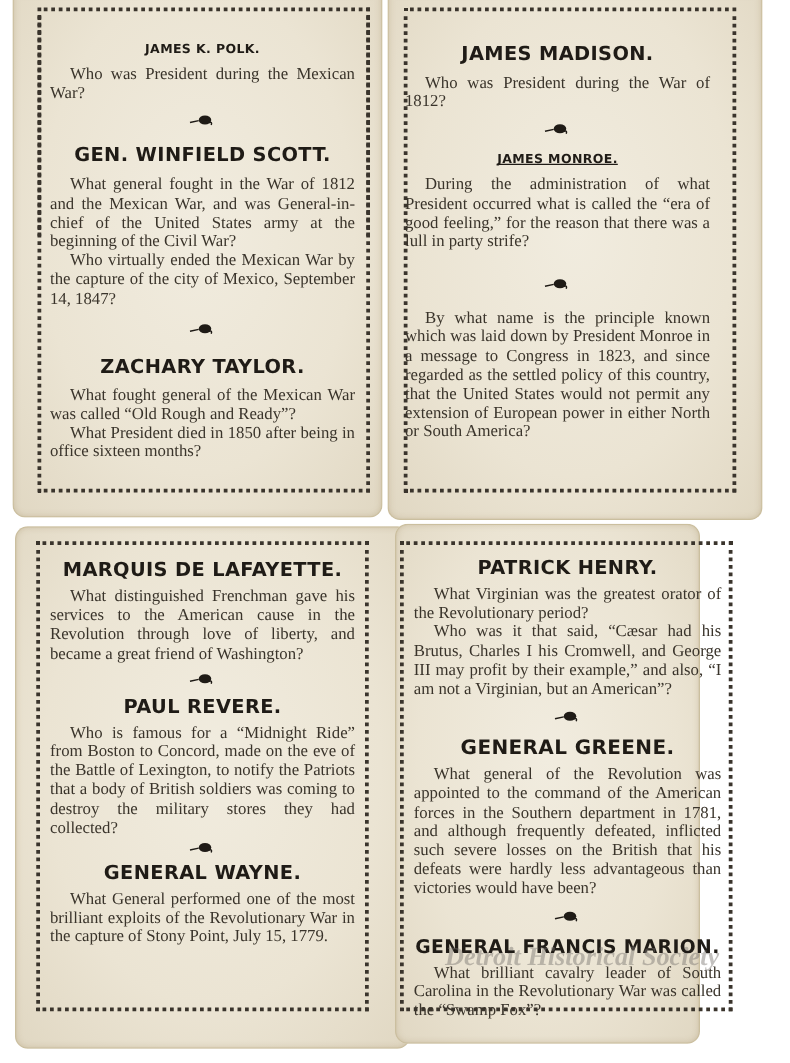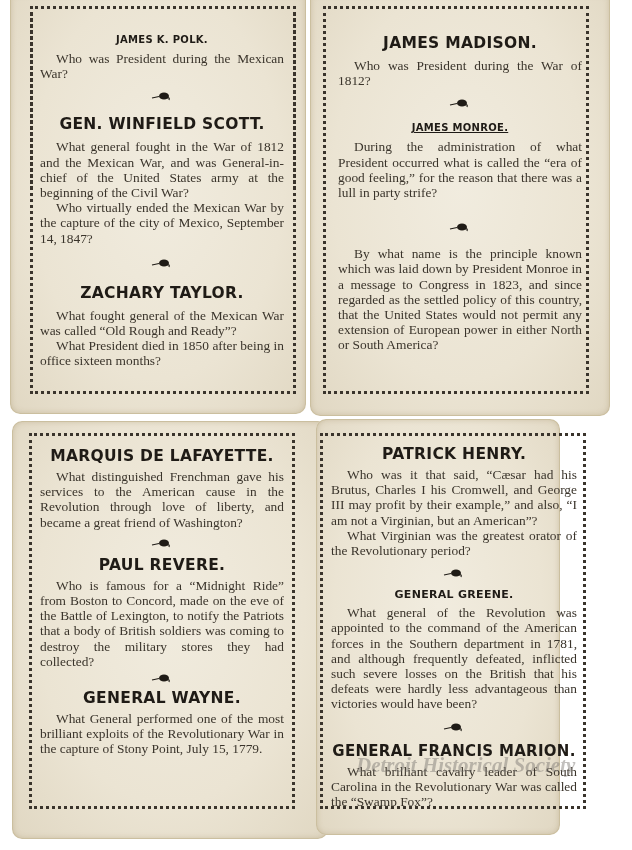--- a/index.html
+++ b/index.html
@@ -86,21 +86,21 @@
       <path d="M17 7 Q20 6 19 9" stroke="#1f1b16" stroke-width="1.2" fill="none"></path>
     </svg>
     <h2 class="heading" style="font-size:15.5px; margin-bottom:6px;">ZACHARY TAYLOR.</h2>
     <p class="para">What fought general of the Mexican War was called “Old Rough and Ready”?</p>
     <p class="para">What President died in 1850 after being in office sixteen months?</p>
   </div>
 </div>
 
 <div class="card" style="left:310px; top:-6px; width:300px; height:422px; border-radius:0 0 10px 10px;">
   <div class="frame" style="left:13px; top:12px; width:266px; height:388px;"></div>
-  <div class="content" style="left:28px; top:40px; width:244px;">
+  <div class="content" style="left:14px; top:40px; width:244px;">
     <h2 class="heading" style="font-size:15.5px; margin-bottom:6px;">JAMES MADISON.</h2>
     <p class="para">Who was President during the War of 1812?</p>
     <svg class="ornament" viewBox="0 0 24 10" style="margin-top:10px; margin-bottom:14px;">
       <path d="M2 7 L9 5.5" stroke="#1f1b16" stroke-width="1.2" fill="none"></path>
       <ellipse cx="14" cy="5" rx="5" ry="3.6" fill="#1f1b16"></ellipse>
       <path d="M17 7 Q20 6 19 9" stroke="#1f1b16" stroke-width="1.2" fill="none"></path>
     </svg>
     <h2 class="heading" style="font-size:10px; margin-bottom:6px;text-decoration:underline;">JAMES MONROE.</h2>
     <p class="para">During the administration of what President occurred what is called the “era of good feeling,” for the reason that there was a lull in party strife?</p>
     <svg class="ornament" viewBox="0 0 24 10" style="margin-top:22px; margin-bottom:14px;">
@@ -131,28 +131,28 @@
     </svg>
     <h2 class="heading" style="font-size:15.5px; margin-bottom:4px;">GENERAL WAYNE.</h2>
     <p class="para">What General performed one of the most brilliant exploits of the Revolutionary War in the capture of Stony Point, July 15, 1779.</p>
   </div>
 </div>
 
 <div class="card" style="left:316px; top:419px; width:244px; height:416px;">
   <div class="frame" style="left:4px; top:14px; width:266px; height:376px;"></div>
   <div class="content" style="left:15px; top:26px; width:246px;">
     <h2 class="heading" style="font-size:15.5px; margin-bottom:4px;">PATRICK HENRY.</h2>
+    <p class="para">What Virginian was the greatest orator of the Revolutionary period?</p>
     <p class="para">Who was it that said, “Cæsar had his Brutus, Charles I his Cromwell, and George III may profit by their example,” and also, “I am not a Virginian, but an American”?</p>
-    <p class="para">What Virginian was the greatest orator of the Revolutionary period?</p>
     <svg class="ornament" viewBox="0 0 24 10" style="margin-top:10px; margin-bottom:10px;">
       <path d="M2 7 L9 5.5" stroke="#1f1b16" stroke-width="1.2" fill="none"></path>
       <ellipse cx="14" cy="5" rx="5" ry="3.6" fill="#1f1b16"></ellipse>
       <path d="M17 7 Q20 6 19 9" stroke="#1f1b16" stroke-width="1.2" fill="none"></path>
     </svg>
-    <h2 class="heading" style="font-size:11px; margin-bottom:4px;">GENERAL GREENE.</h2>
+    <h2 class="heading" style="font-size:16px; margin-bottom:4px;">GENERAL GREENE.</h2>
     <p class="para">What general of the Revolution was appointed to the command of the American forces in the Southern department in 1781, and although frequently defeated, inflicted such severe losses on the British that his defeats were hardly less advantageous than victories would have been?</p>
     <svg class="ornament" viewBox="0 0 24 10" style="margin-top:10px; margin-bottom:10px;">
       <path d="M2 7 L9 5.5" stroke="#1f1b16" stroke-width="1.2" fill="none"></path>
       <ellipse cx="14" cy="5" rx="5" ry="3.6" fill="#1f1b16"></ellipse>
       <path d="M17 7 Q20 6 19 9" stroke="#1f1b16" stroke-width="1.2" fill="none"></path>
     </svg>
     <h2 class="heading" style="font-size:15px; margin-bottom:4px; white-space:nowrap;">GENERAL FRANCIS MARION.</h2>
     <p class="para">What brilliant cavalry leader of South Carolina in the Revolutionary War was called the “Swamp Fox”?</p>
   </div>
   <div class="watermark" style="left:40px; top:334px; font-size:21px;">Detroit Historical Society</div>

